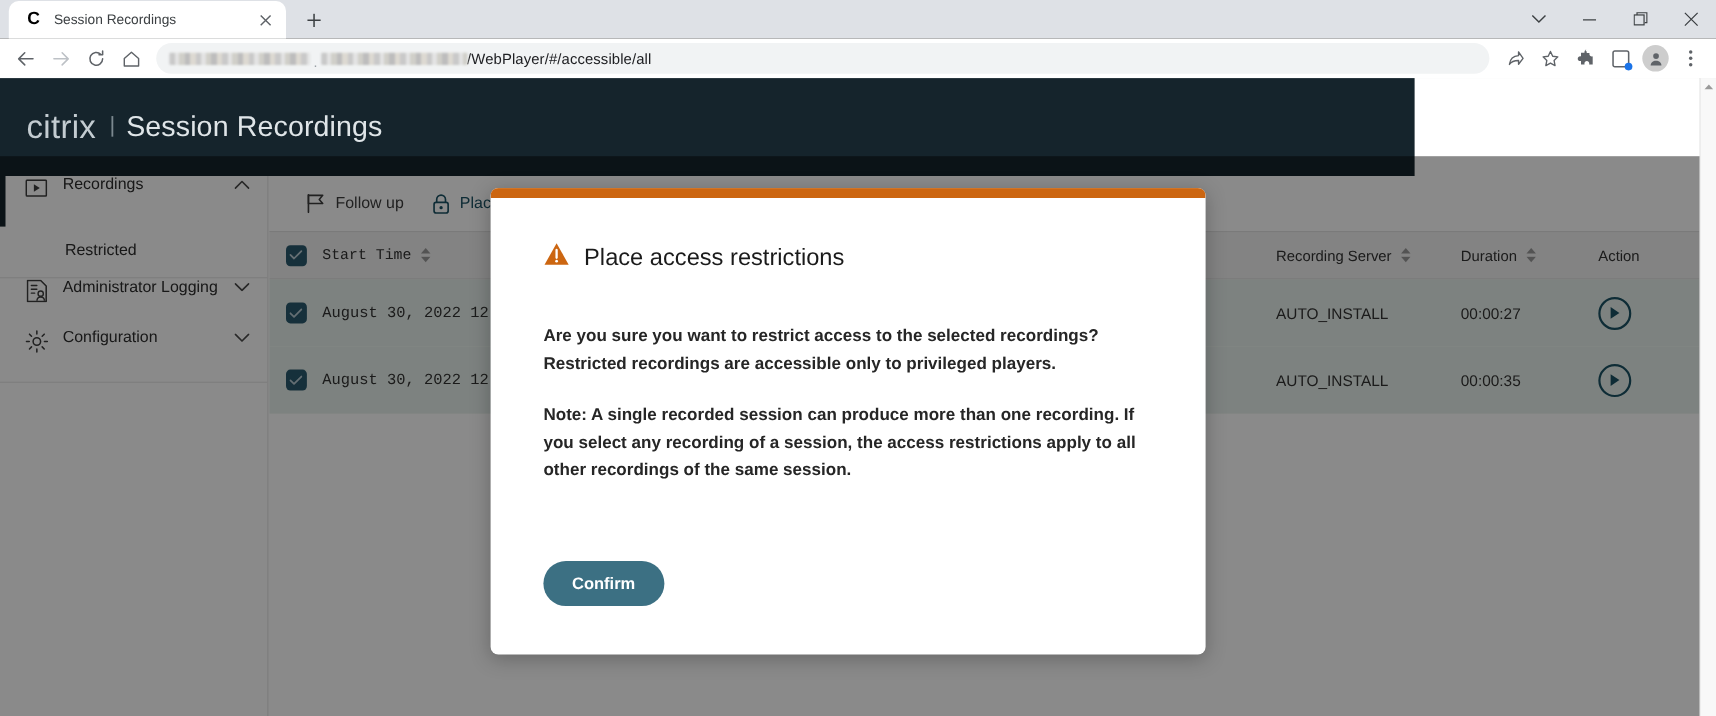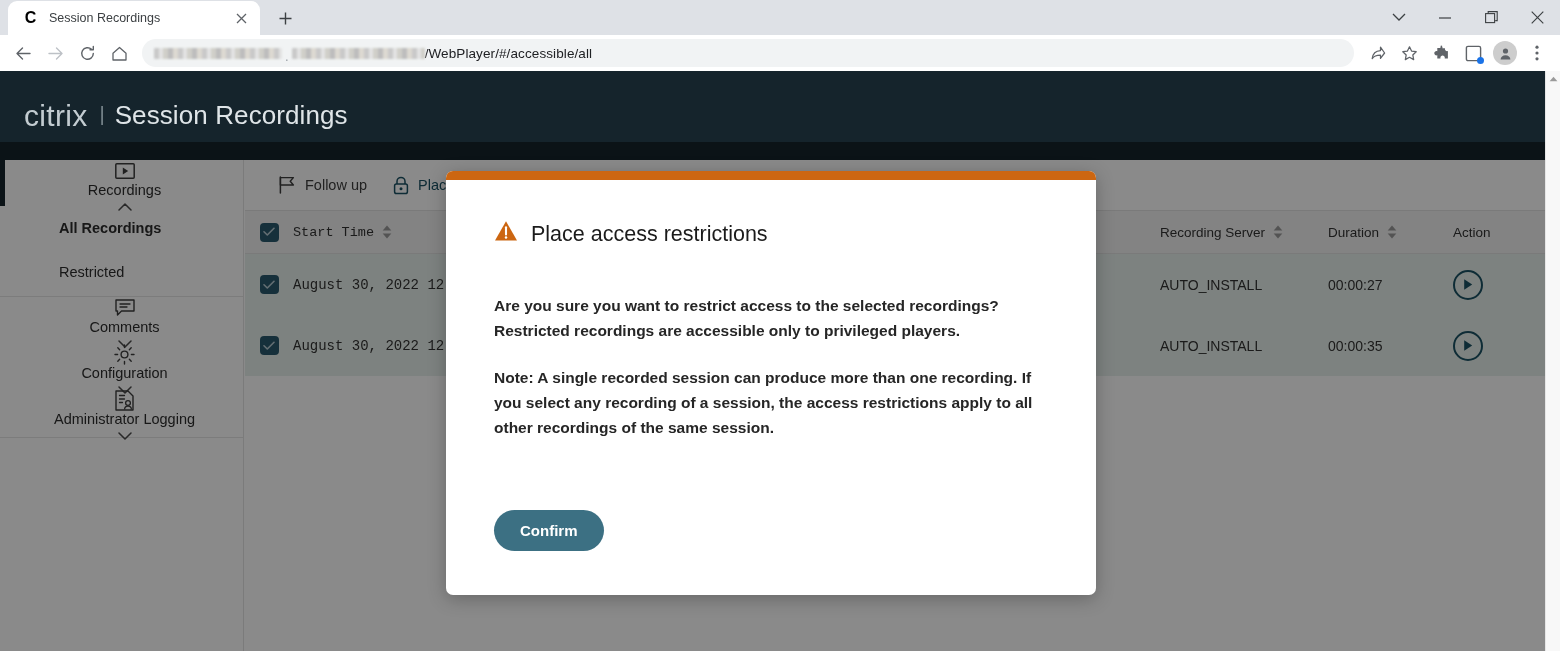--- a/index.html
+++ b/index.html
@@ -175,21 +175,21 @@
     position: absolute;
     left: 0; top: 0;
     width: 1545px; height: 580px;
     background: #ffffff;
   }
 
   
   .app-header {
     position: absolute;
     left: 0; top: 0;
-    width: 1545px; height: 89px;
+    width: 1286px; height: 89px;
     background: #15242c;
     display: flex;
     align-items: center;
   }
   .brand {
     display: flex;
     align-items: center;
     margin-left: 24px;
     gap: 0px;
     white-space: nowrap;
@@ -257,27 +257,27 @@
     border-right: 1px solid #e4e4e4;
   }
   .nav-group-top-bar {
     position: absolute;
     left: 0; top: 0;
     width: 5px; height: 46px;
     background: #15242c;
   }
   .nav-item {
     display: flex;
-    align-items: center;
+    align-items: flex-start;
     height: 46px;
     padding-left: 22px;
     padding-right: 16px;
+    gap: 13px;
     color: #2d2d2d;
     font-size: 14.5px;
-    flex-direction: column;
   }
   .nav-item .nav-ico {
     width: 22px; height: 22px;
     flex: none;
     display: flex; align-items: center; justify-content: center;
     color: #3e3e3e;
   }
   .nav-label { flex: 1; white-space: nowrap; }
   .nav-chev { color: #4a4a4a; flex: none; display: block; }
   .nav-sub {
@@ -615,77 +615,60 @@
               </svg>
           </span>
           <span class="nav-label">Recordings</span>
           <span class="nav-chev">
             <svg width="14" height="8" viewBox="0 0 14 8">
                 <path d="M1 7l6-6 6 6" stroke="currentColor" stroke-width="1.5" fill="none" stroke-linecap="round" stroke-linejoin="round"></path>
               </svg>
           </span>
         </div>
 
-        <div class="nav-sub active">
-          <span>All Recordings</span>
-        </div>
 
         <div class="nav-sub">
           <span>Restricted</span>
         </div>
 
         <div class="nav-divider"></div>
 
-        <div class="nav-item">
-          <span class="nav-ico">
-            <svg width="20" height="18" viewBox="0 0 20 18">
-                <path d="M1 1h18v11H6.5L2.5 16v-4H1z" stroke="currentColor" stroke-width="1.4" fill="none" stroke-linejoin="round"></path>
-                <path d="M5 5h10M5 8h7" stroke="currentColor" stroke-width="1.3" stroke-linecap="round"></path>
-              </svg>
-          </span>
-          <span class="nav-label">Comments</span>
-          <span class="nav-chev">
-            <svg width="14" height="8" viewBox="0 0 14 8">
-                <path d="M1 1l6 6 6-6" stroke="currentColor" stroke-width="1.5" fill="none" stroke-linecap="round" stroke-linejoin="round"></path>
-              </svg>
-          </span>
-        </div>
-
-        <div class="nav-item">
-          <span class="nav-ico">
-            <svg width="21" height="21" viewBox="0 0 21 21">
-                <circle cx="10.5" cy="10.5" r="3.4" stroke="currentColor" stroke-width="1.4" fill="none"></circle>
-                <path d="M10.5 1v2.6M10.5 17.4V20M1 10.5h2.6M17.4 10.5H20M3.8 3.8l1.85 1.85M15.35 15.35l1.85 1.85M17.2 3.8l-1.85 1.85M5.65 15.35L3.8 17.2" stroke="currentColor" stroke-width="1.4" stroke-linecap="round"></path>
-              </svg>
-          </span>
-          <span class="nav-label">Configuration</span>
-          <span class="nav-chev">
-            <svg width="14" height="8" viewBox="0 0 14 8">
-                <path d="M1 1l6 6 6-6" stroke="currentColor" stroke-width="1.5" fill="none" stroke-linecap="round" stroke-linejoin="round"></path>
-              </svg>
-          </span>
-        </div>
 
         <div class="nav-item">
           <span class="nav-ico">
             <svg width="19" height="21" viewBox="0 0 19 21">
                 <path d="M1 1h12l5 5v14H1z" stroke="currentColor" stroke-width="1.4" fill="none" stroke-linejoin="round"></path>
                 <path d="M4.5 5.5h5M4.5 9h5M4.5 12.5h3" stroke="currentColor" stroke-width="1.3" stroke-linecap="round"></path>
                 <circle cx="13" cy="13" r="2.4" stroke="currentColor" stroke-width="1.3" fill="none"></circle>
                 <path d="M9.6 19.4c0-2 1.6-3.3 3.4-3.3s3.4 1.3 3.4 3.3" stroke="currentColor" stroke-width="1.3" fill="none"></path>
               </svg>
           </span>
           <span class="nav-label">Administrator Logging</span>
           <span class="nav-chev">
             <svg width="14" height="8" viewBox="0 0 14 8">
                 <path d="M1 1l6 6 6-6" stroke="currentColor" stroke-width="1.5" fill="none" stroke-linecap="round" stroke-linejoin="round"></path>
               </svg>
           </span>
         </div>
 
+        <div class="nav-item">
+          <span class="nav-ico">
+            <svg width="21" height="21" viewBox="0 0 21 21">
+                <circle cx="10.5" cy="10.5" r="3.4" stroke="currentColor" stroke-width="1.4" fill="none"></circle>
+                <path d="M10.5 1v2.6M10.5 17.4V20M1 10.5h2.6M17.4 10.5H20M3.8 3.8l1.85 1.85M15.35 15.35l1.85 1.85M17.2 3.8l-1.85 1.85M5.65 15.35L3.8 17.2" stroke="currentColor" stroke-width="1.4" stroke-linecap="round"></path>
+              </svg>
+          </span>
+          <span class="nav-label">Configuration</span>
+          <span class="nav-chev">
+            <svg width="14" height="8" viewBox="0 0 14 8">
+                <path d="M1 1l6 6 6-6" stroke="currentColor" stroke-width="1.5" fill="none" stroke-linecap="round" stroke-linejoin="round"></path>
+              </svg>
+          </span>
+        </div>
+
         <div class="nav-divider"></div>
       </div>
 
       <div class="main">
 
         <div class="toolbar">
           <div class="tb-action">
             <span class="ico">
               <svg width="17" height="18" viewBox="0 0 17 18">
                   <path d="M1.4 1v16" stroke="currentColor" stroke-width="1.5" stroke-linecap="round"></path>

